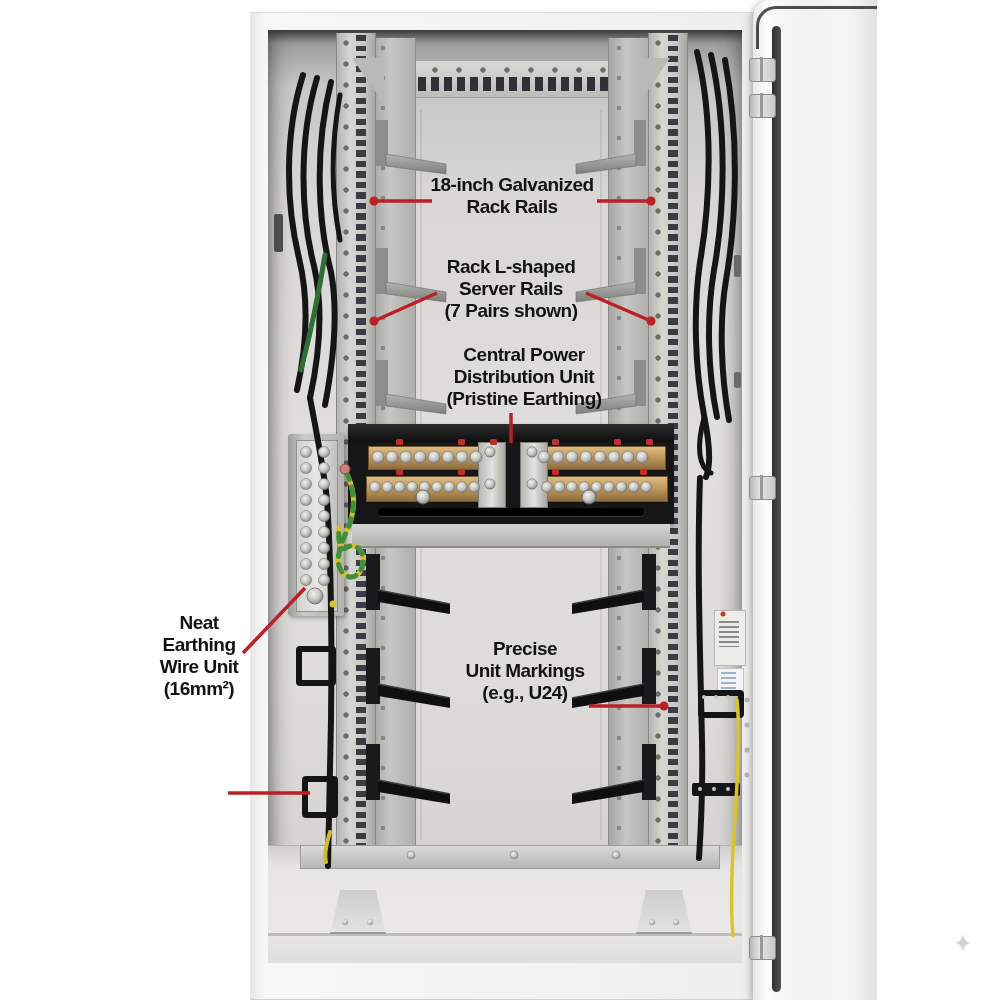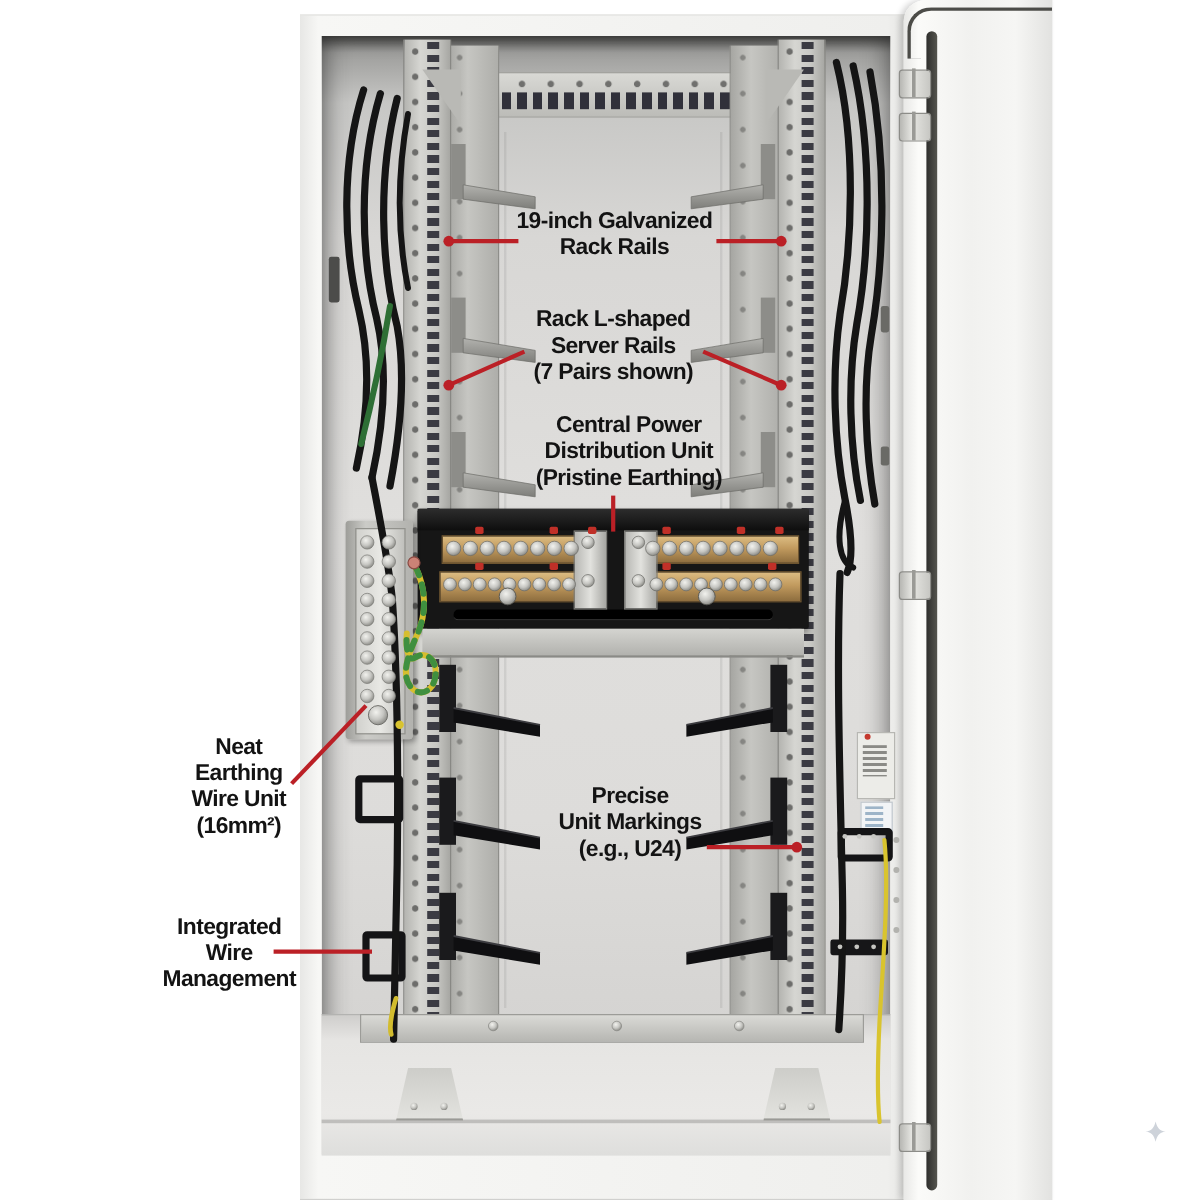--- a/index.html
+++ b/index.html
@@ -360,42 +360,37 @@
       <line x1="243" y1="653" x2="305" y2="588"></line>
       <line x1="589" y1="706" x2="664" y2="706"></line>
         <circle cx="664" cy="706" r="4.5" stroke="none"></circle>
       <line x1="228" y1="793" x2="310" y2="793"></line>
     </g>
 
     <path fill="#ced3da" d="M963,934.5 C964.5,940.3 966.6,942.4 971.5,943 C966.6,943.6 964.5,945.7 963,951.5 C961.5,945.7 959.4,943.6 954.5,943 C959.4,942.4 961.5,940.3 963,934.5 Z"></path>
   </svg>
 
   <div class="callout" style="left:512px;top:174px;">
-    <span>19-inch Galvanized</span>
+    <span>18-inch Galvanized</span>
     <span>Rack Rails</span>
   </div>
   <div class="callout" style="left:511px;top:256px;">
     <span>Rack L-shaped</span>
     <span>Server Rails</span>
     <span>(7 Pairs shown)</span>
   </div>
   <div class="callout" style="left:512px;top:344px;margin-left:12px;">
     <span>Central Power</span>
     <span>Distribution Unit</span>
     <span>(Pristine Earthing)</span>
   </div>
   <div class="callout" style="left:199px;top:612px;">
     <span>Neat</span>
     <span>Earthing</span>
     <span>Wire Unit</span>
     <span>(16mm²)</span>
   </div>
-  <div class="callout" style="left:525px;top:653px;">
+  <div class="callout" style="left:525px;top:638px;">
     <span>Precise</span>
     <span>Unit Markings</span>
     <span>(e.g., U24)</span>
   </div>
-  <div class="callout" style="left:191px;top:762px;">
-    <span>Integrated</span>
-    <span>Wire</span>
-    <span>Management</span>
-  </div>
 </div>
 
 </body></html>

